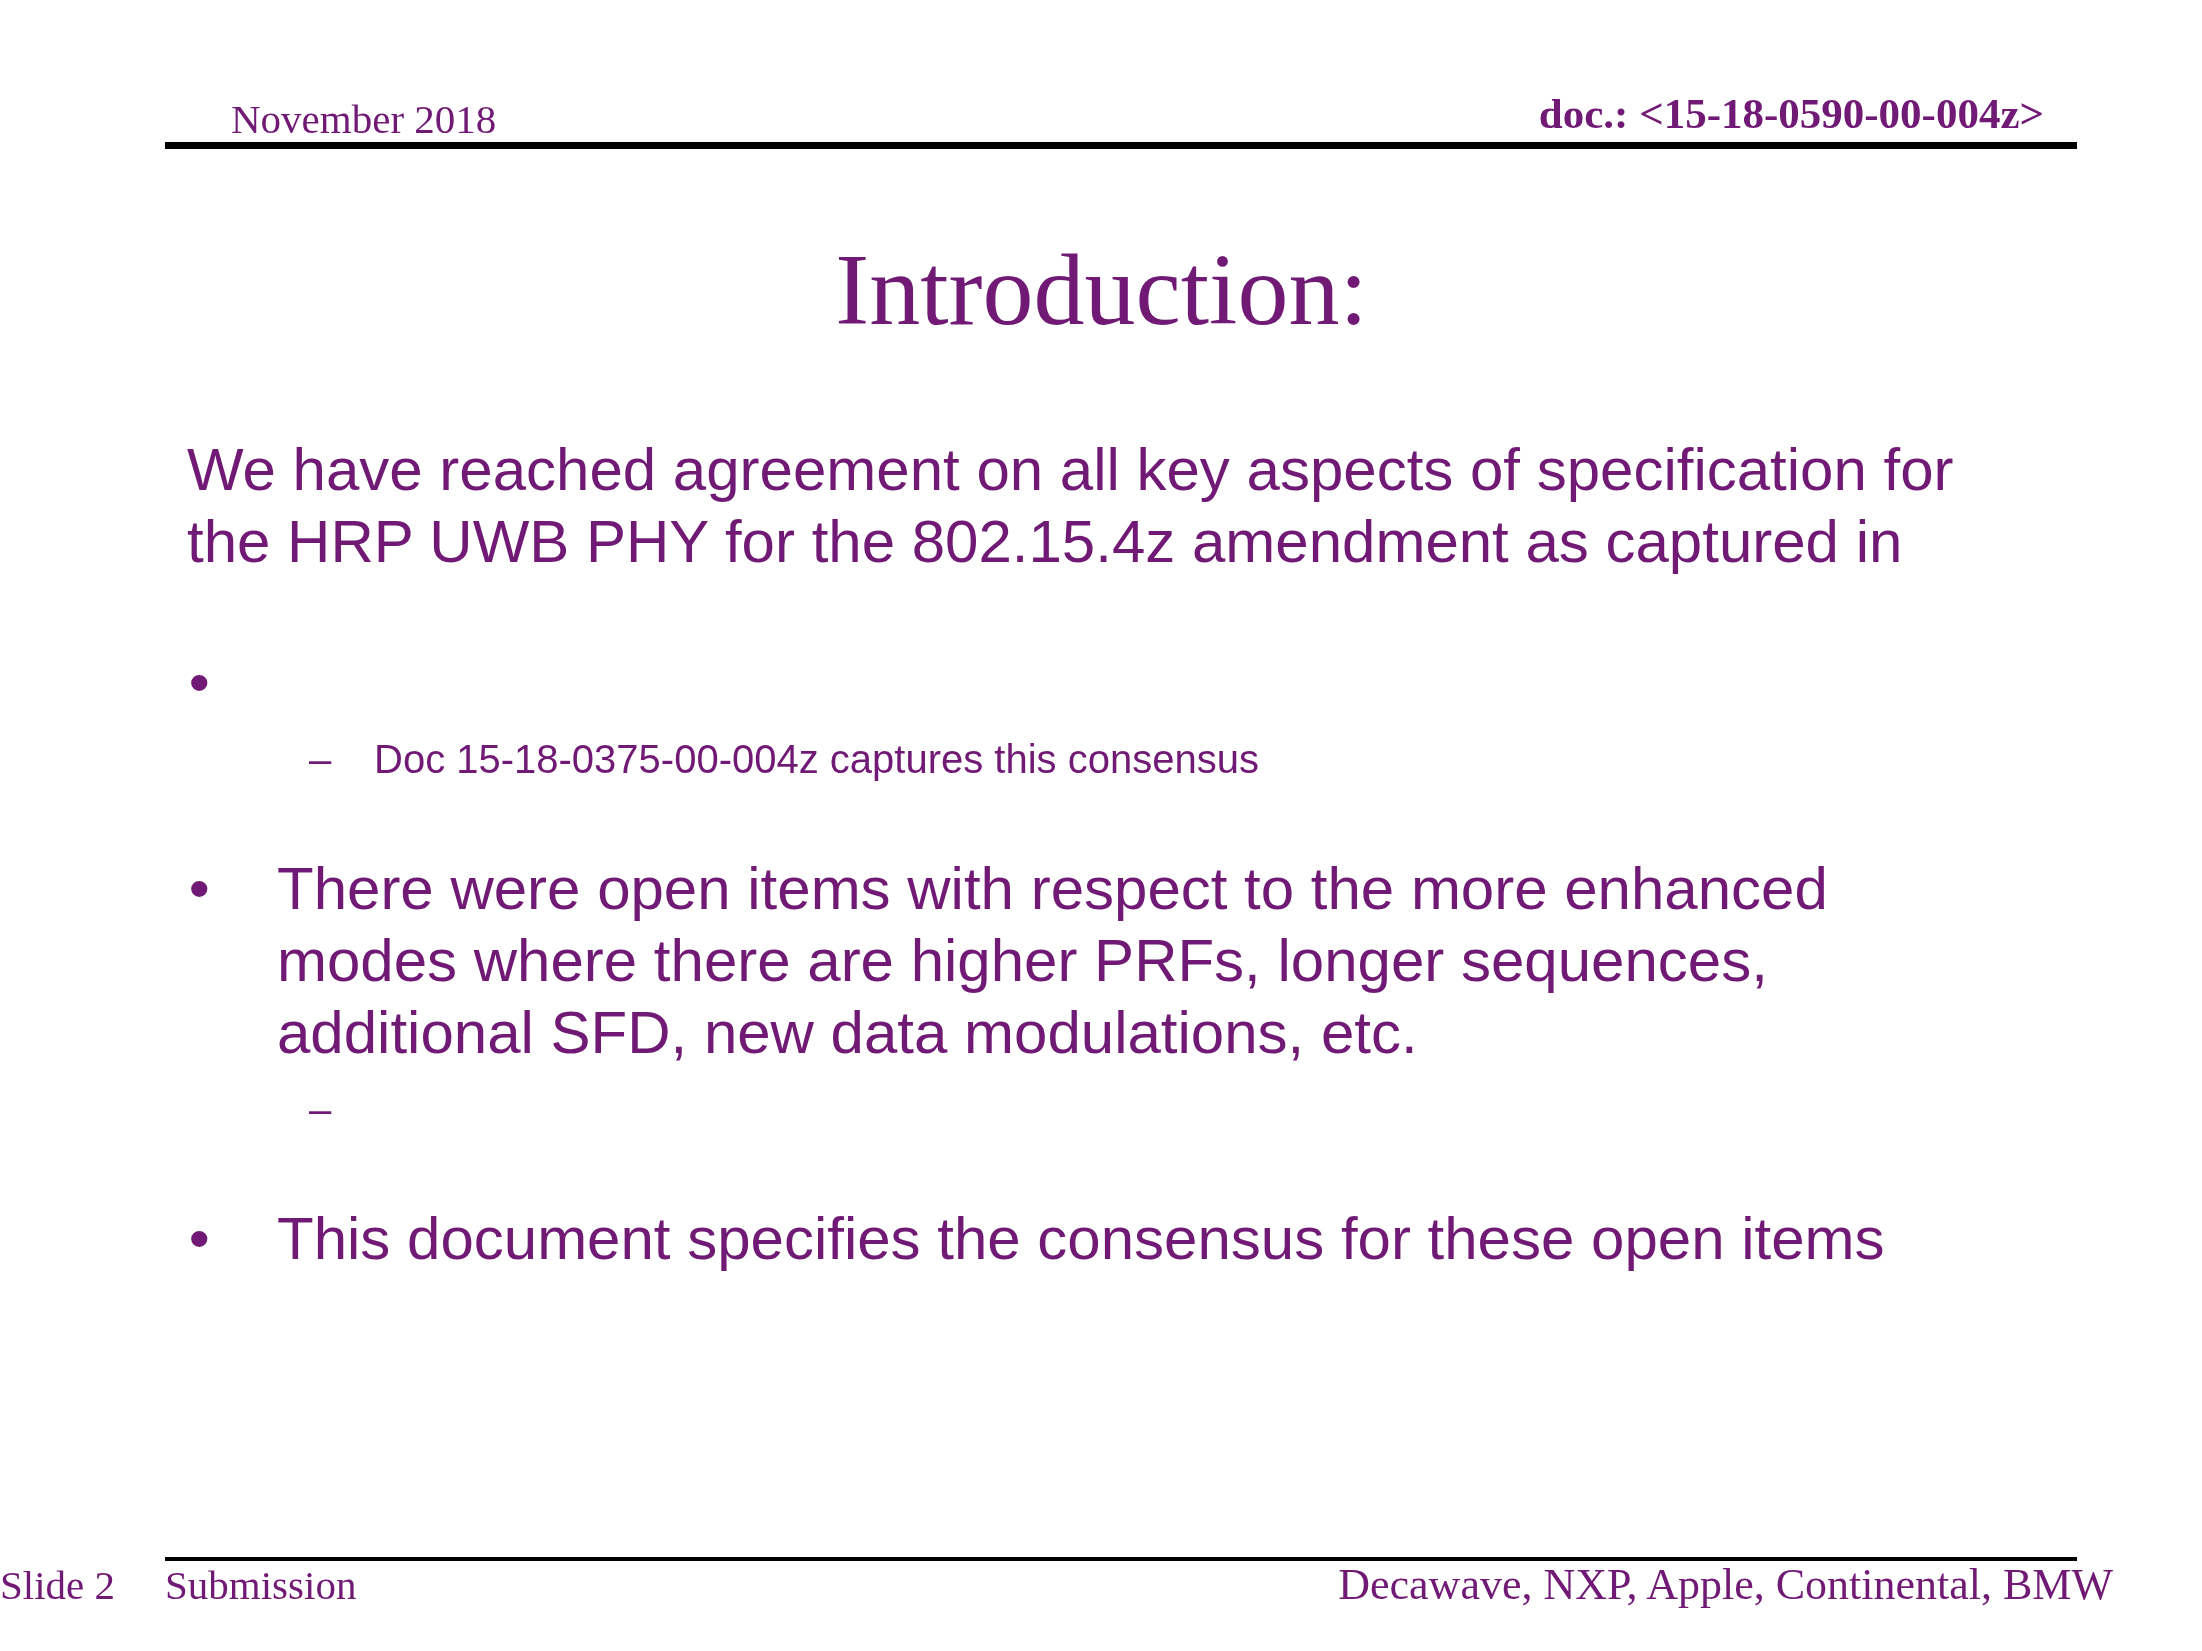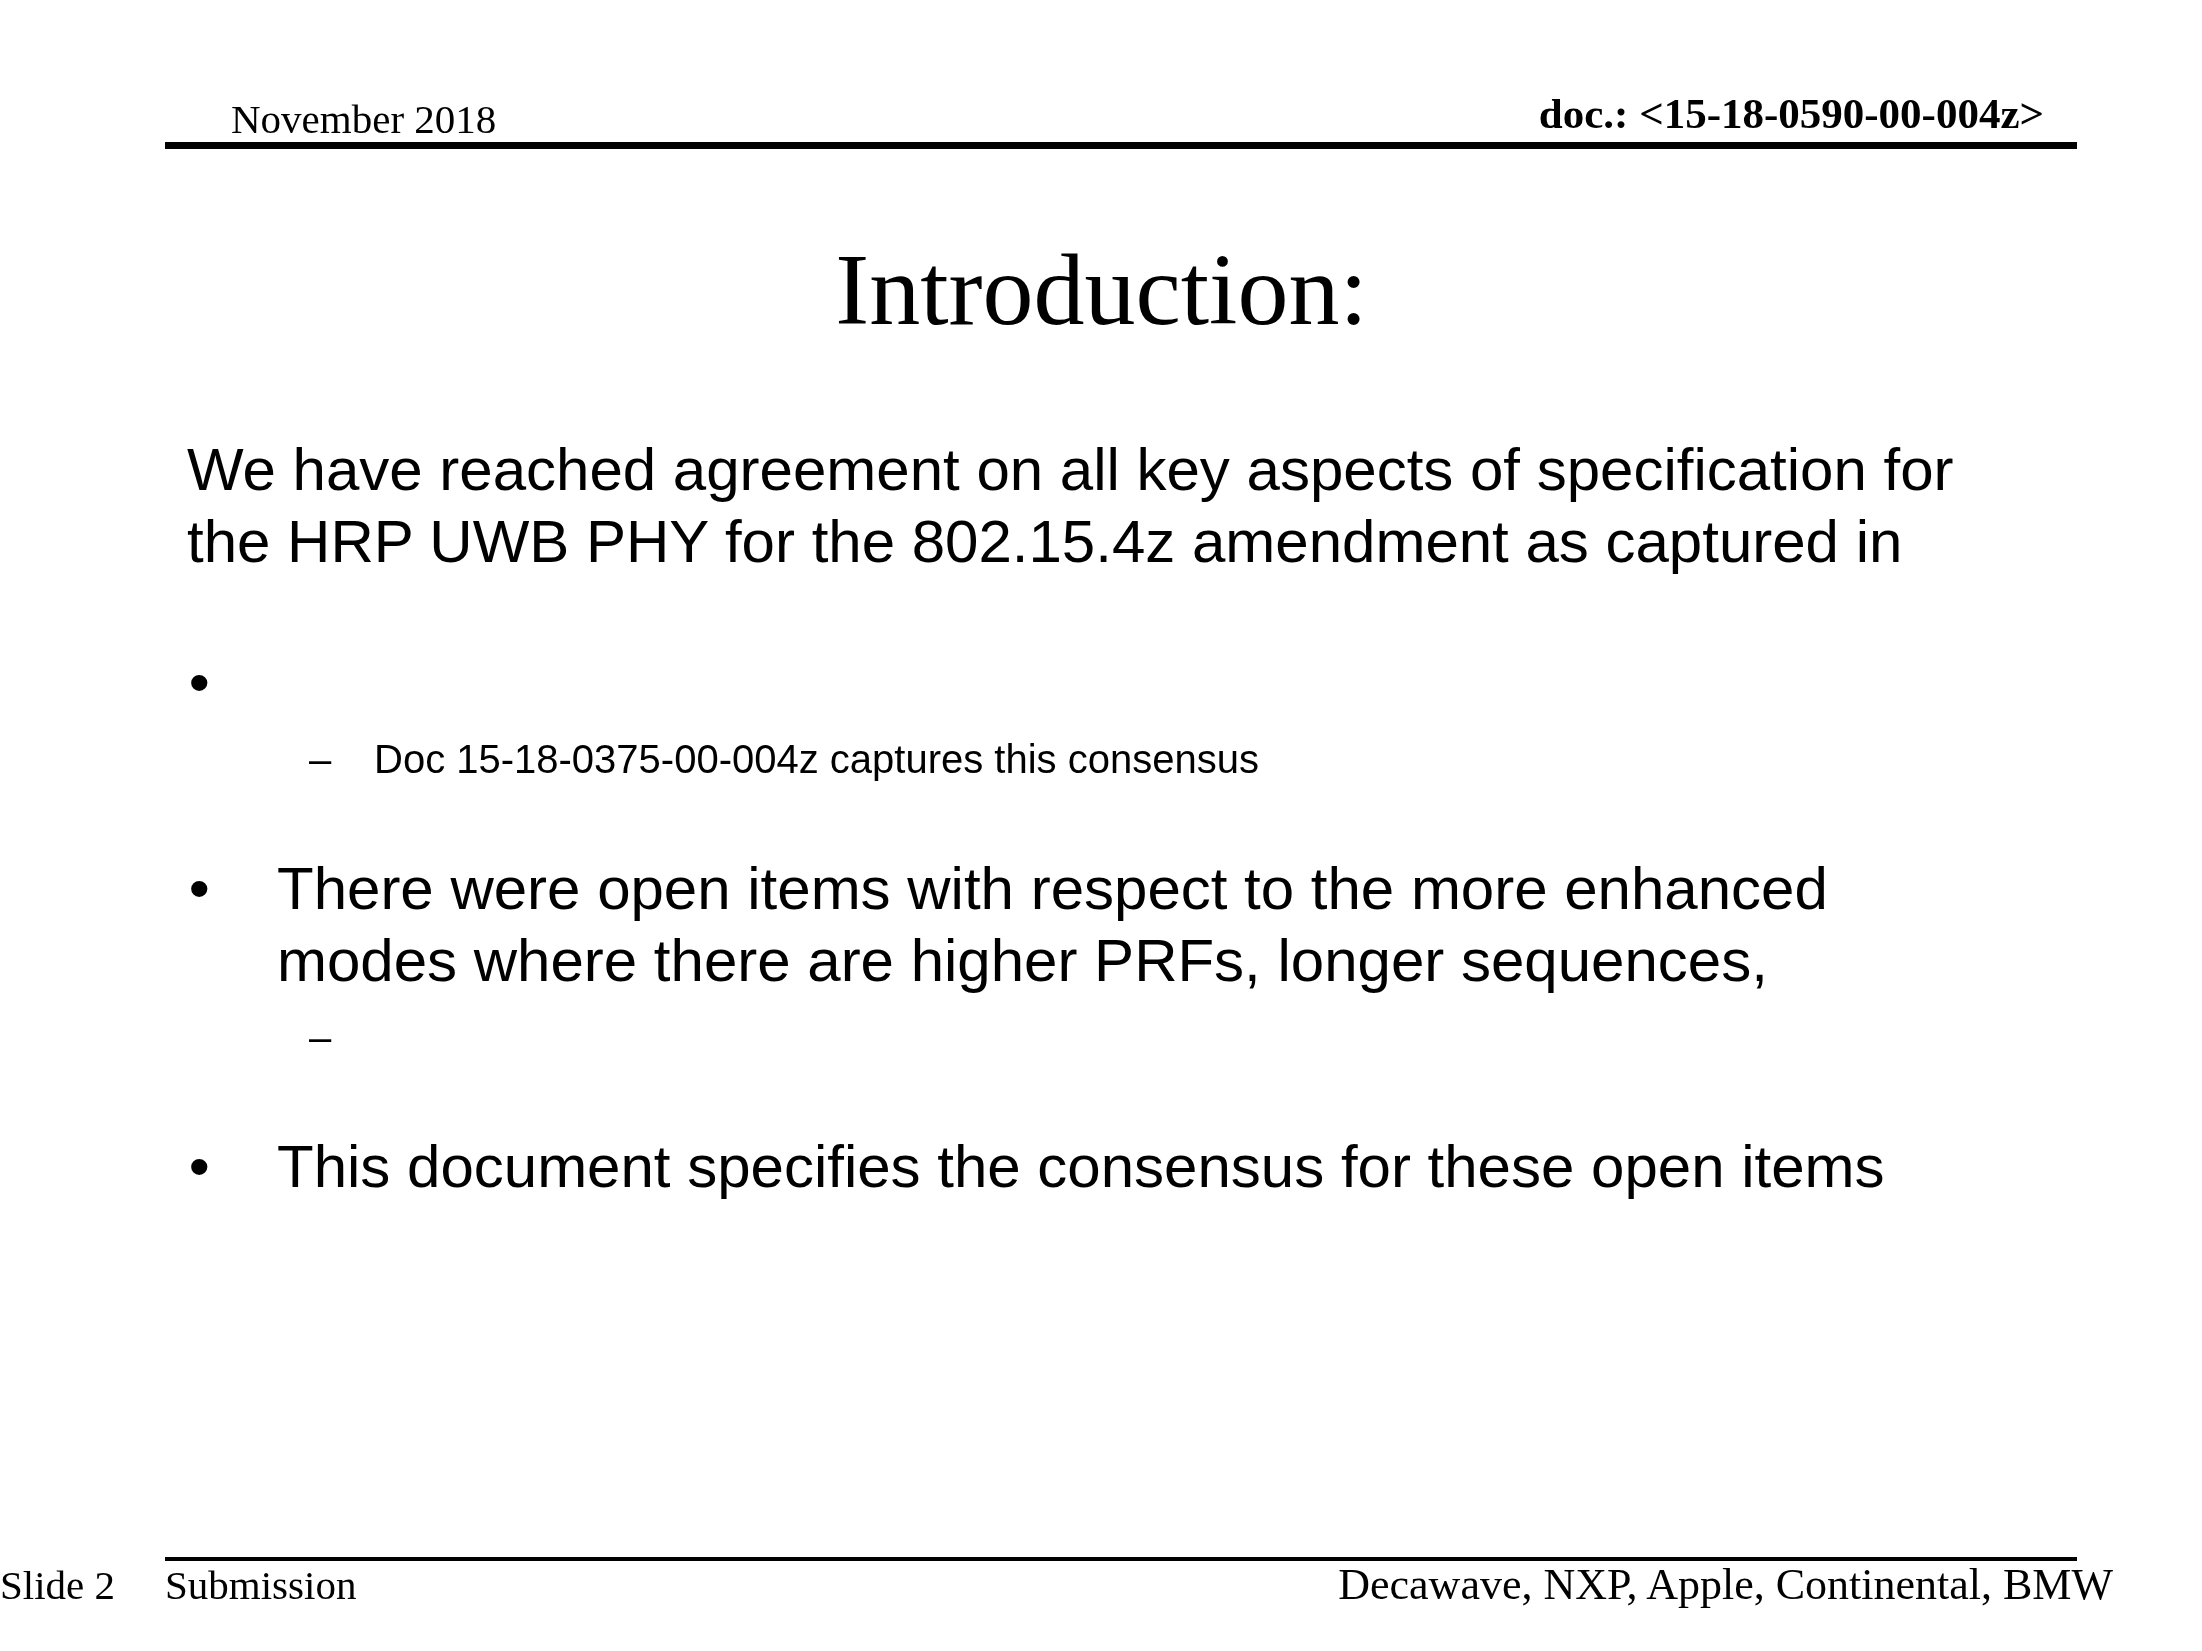--- a/index.html
+++ b/index.html
@@ -4,21 +4,21 @@
 <style>
   * { margin: 0; padding: 0; box-sizing: border-box; }
   html, body { background: #ffffff; }
   body { width: 2203px; height: 1652px; overflow: hidden; }
 
   .slide {
     position: relative;
     width: 2203px;
     height: 1652px;
     background: #ffffff;
-    color: #000000;
+    color: #701a75;
     font-family: "Liberation Serif", serif;
     overflow: hidden;
   }
 
   
   .header-date {
     position: absolute;
     left: 231px;
     top: 95px;
     font-size: 41px;
@@ -148,20 +148,21 @@
       <div class="btext">
         <div class="line">Doc 15-18-0375-00-004z captures this consensus</div>
       </div>
     </div>
 
     <div class="bullet-row level1">
       <span class="marker">•</span>
       <div class="btext">
         <div class="line">There were open items with respect to the more enhanced</div>
         <div class="line">modes where there are higher PRFs, longer sequences,</div>
+        <div class="line">additional SFD, new data modulations, etc.</div>
       </div>
     </div>
 
     <div class="bullet-row level2">
       <span class="marker">–</span>
     </div>
 
     <div class="bullet-row level1">
       <span class="marker">•</span>
       <div class="btext">

